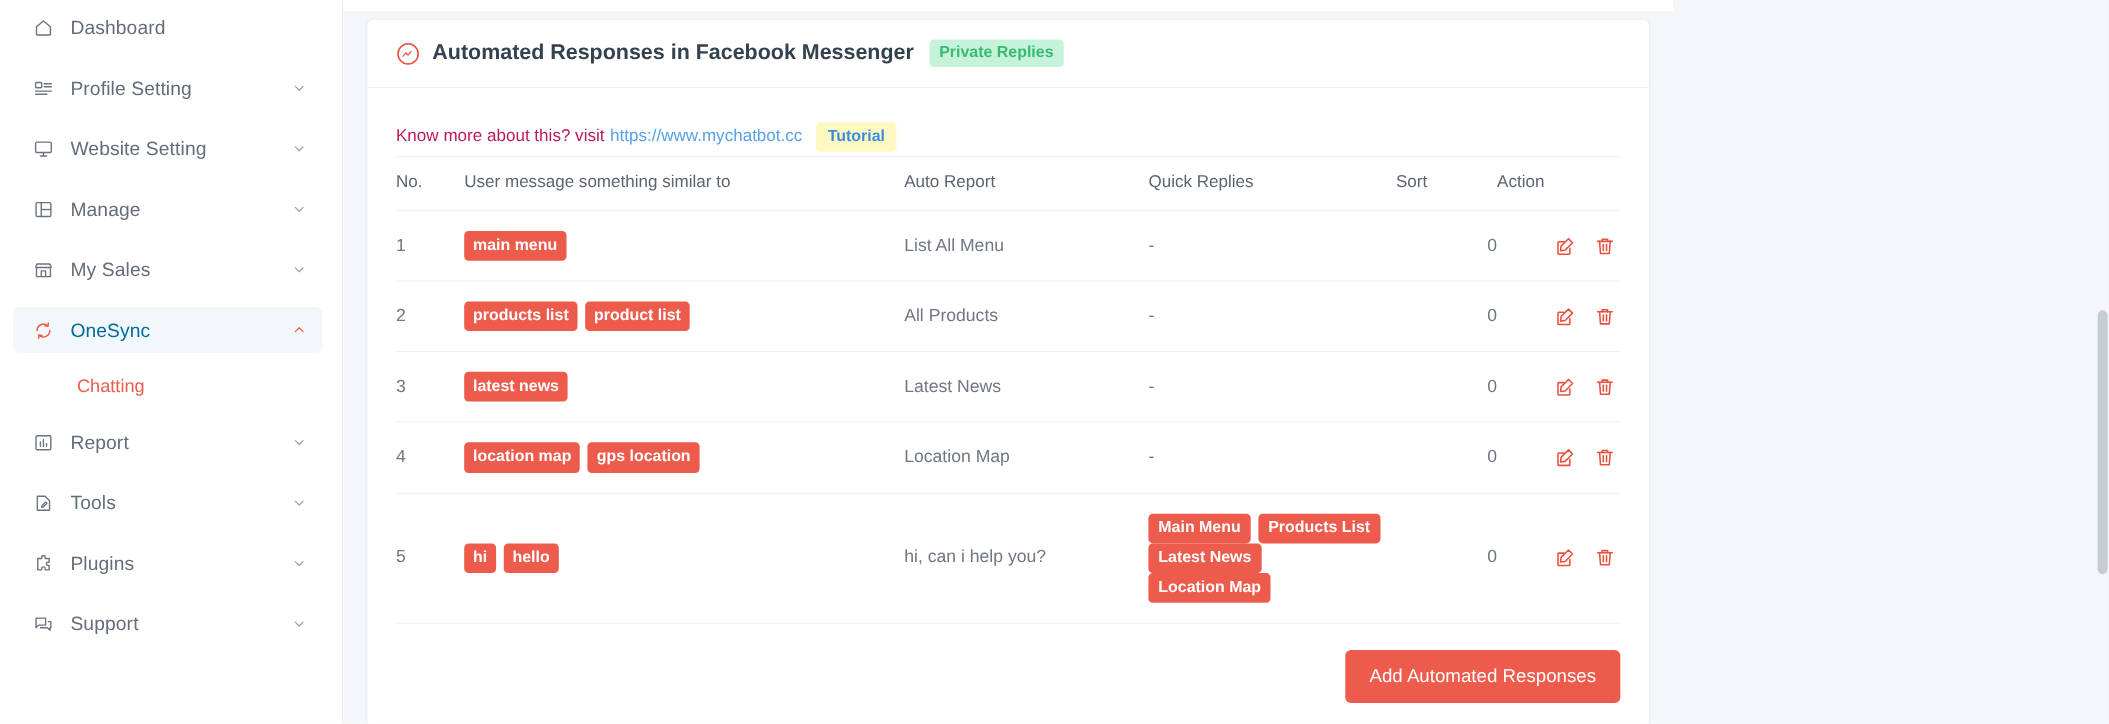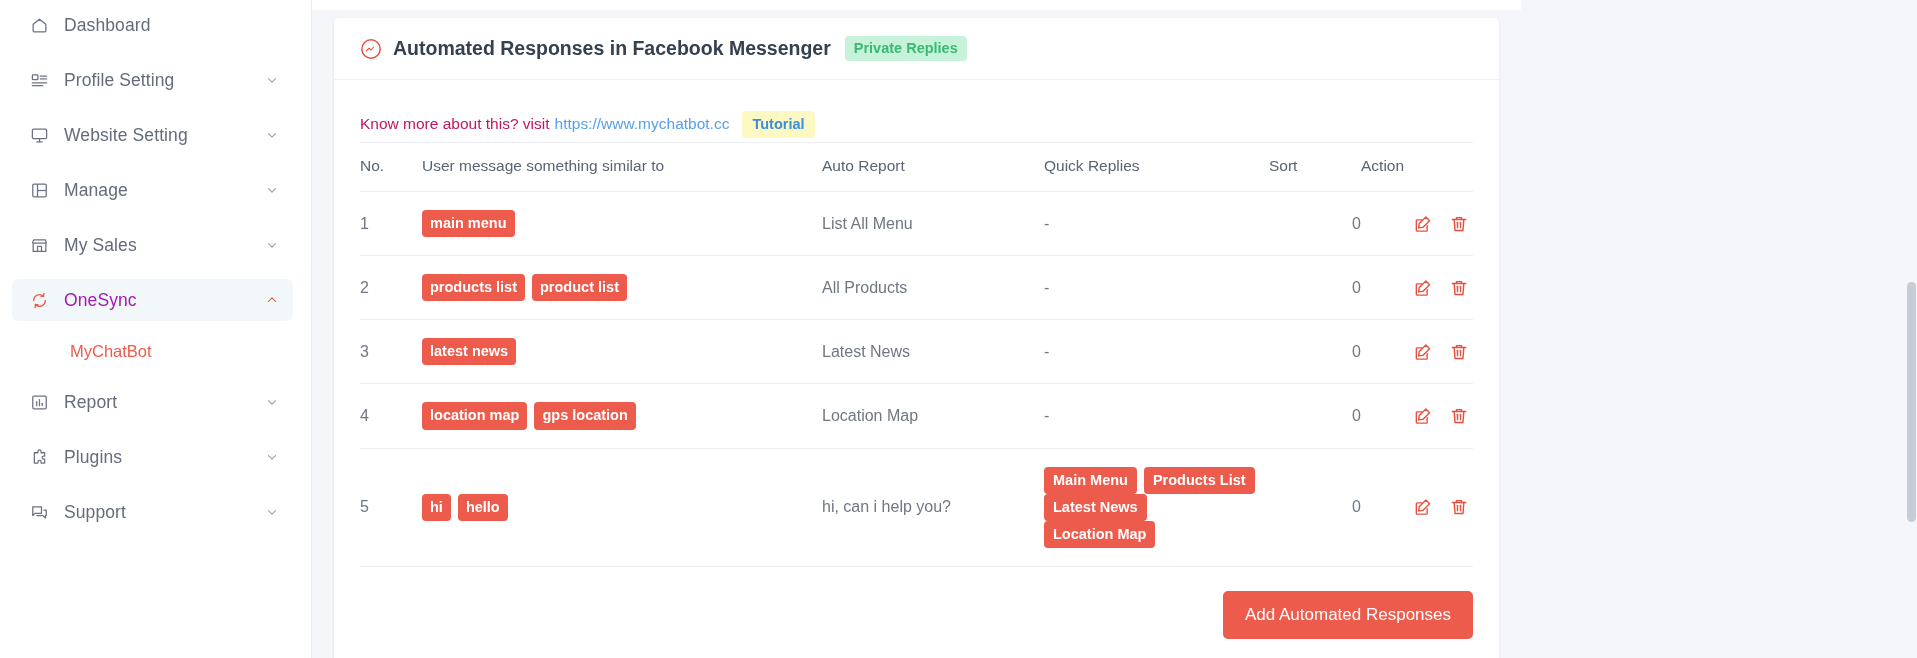--- a/index.html
+++ b/index.html
@@ -51,21 +51,21 @@
     white-space: nowrap;
   }
   .nav-item .chev {
     width: 14px; height: 14px;
     color: #9aa3b0;
     display: flex; align-items: center; justify-content: center;
   }
   .nav-item.active {
     background: #f2f8fa;
   }
-  .nav-item.active .lbl { color: #a21caf; }
+  .nav-item.active .lbl { color: #0369a1; }
   .nav-item.active .ico { color: #ec5b4b; }
   .nav-item.active .chev { color: #ec5b4b; }
   .sub-item {
     display: flex;
     align-items: center;
     height: 34px;
     margin: 0 18px 13px 12px;
     padding-left: 58px;
     cursor: pointer;
   }
@@ -345,32 +345,46 @@
           </svg>
         </span>
         <span class="lbl">OneSync</span>
         <span class="chev">
           <svg viewBox="0 0 24 24" width="14" height="14" fill="none" stroke="currentColor" stroke-width="2" stroke-linecap="round" stroke-linejoin="round">
             <polyline points="6 14.5 12 8.5 18 14.5"></polyline>
           </svg>
         </span>
       </div>
       <div class="sub-item">
-        <span class="lbl">MyChatBot</span>
+        <span class="lbl">Chatting</span>
       </div>
       <div class="nav-item">
         <span class="ico">
           <svg viewBox="0 0 24 24" width="19" height="19" fill="none" stroke="currentColor" stroke-width="1.6" stroke-linecap="round" stroke-linejoin="round">
             <rect x="3.5" y="4" width="17" height="16" rx="1.5"></rect>
             <line x1="8.5" y1="16" x2="8.5" y2="11"></line>
             <line x1="12" y1="16" x2="12" y2="8.5"></line>
             <line x1="15.5" y1="16" x2="15.5" y2="13"></line>
           </svg>
         </span>
         <span class="lbl">Report</span>
+        <span class="chev">
+          <svg viewBox="0 0 24 24" width="14" height="14" fill="none" stroke="currentColor" stroke-width="2" stroke-linecap="round" stroke-linejoin="round">
+            <polyline points="6 9.5 12 15.5 18 9.5"></polyline>
+          </svg>
+        </span>
+      </div>
+      <div class="nav-item">
+        <span class="ico">
+          <svg viewBox="0 0 24 24" width="19" height="19" fill="none" stroke="currentColor" stroke-width="1.6" stroke-linecap="round" stroke-linejoin="round">
+            <path d="M5 4h9l5 5v11H5z"></path>
+            <path d="M14.5 10.5l-4 4-.6 2.1 2.1-.6 4-4z"></path>
+          </svg>
+        </span>
+        <span class="lbl">Tools</span>
         <span class="chev">
           <svg viewBox="0 0 24 24" width="14" height="14" fill="none" stroke="currentColor" stroke-width="2" stroke-linecap="round" stroke-linejoin="round">
             <polyline points="6 9.5 12 15.5 18 9.5"></polyline>
           </svg>
         </span>
       </div>
       <div class="nav-item">
         <span class="ico">
           <svg viewBox="0 0 24 24" width="19" height="19" fill="none" stroke="currentColor" stroke-width="1.6" stroke-linejoin="round">
             <path d="M10 4.5a2 2 0 1 1 4 0V6h4.5v4.2h-1.3a1.9 1.9 0 1 0 0 3.8h1.3V19H14v-1.4a2 2 0 1 0-4 0V19H5.5V6H10z"></path>

